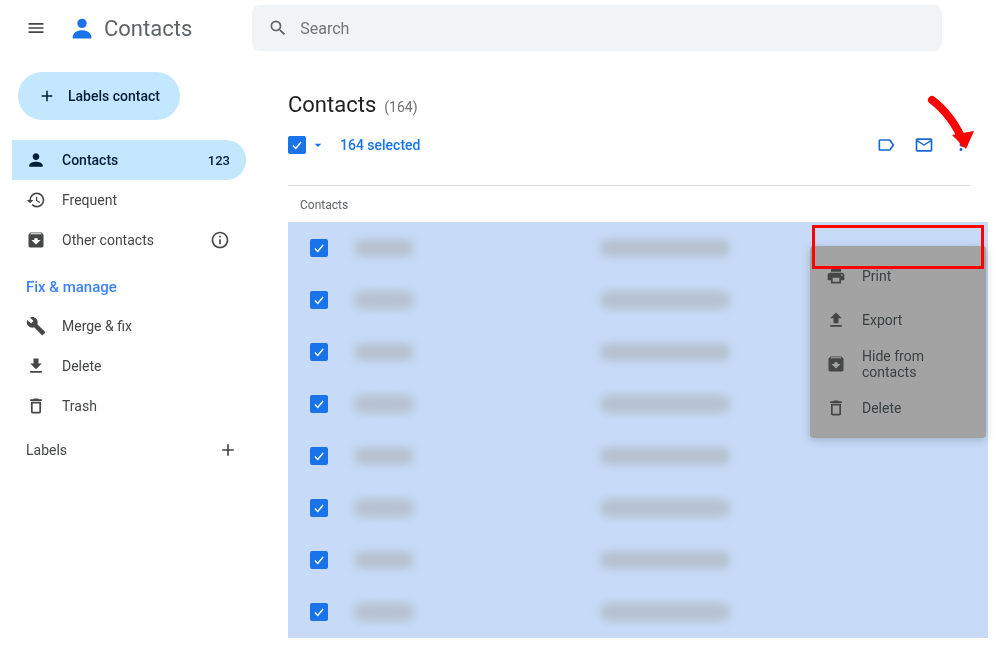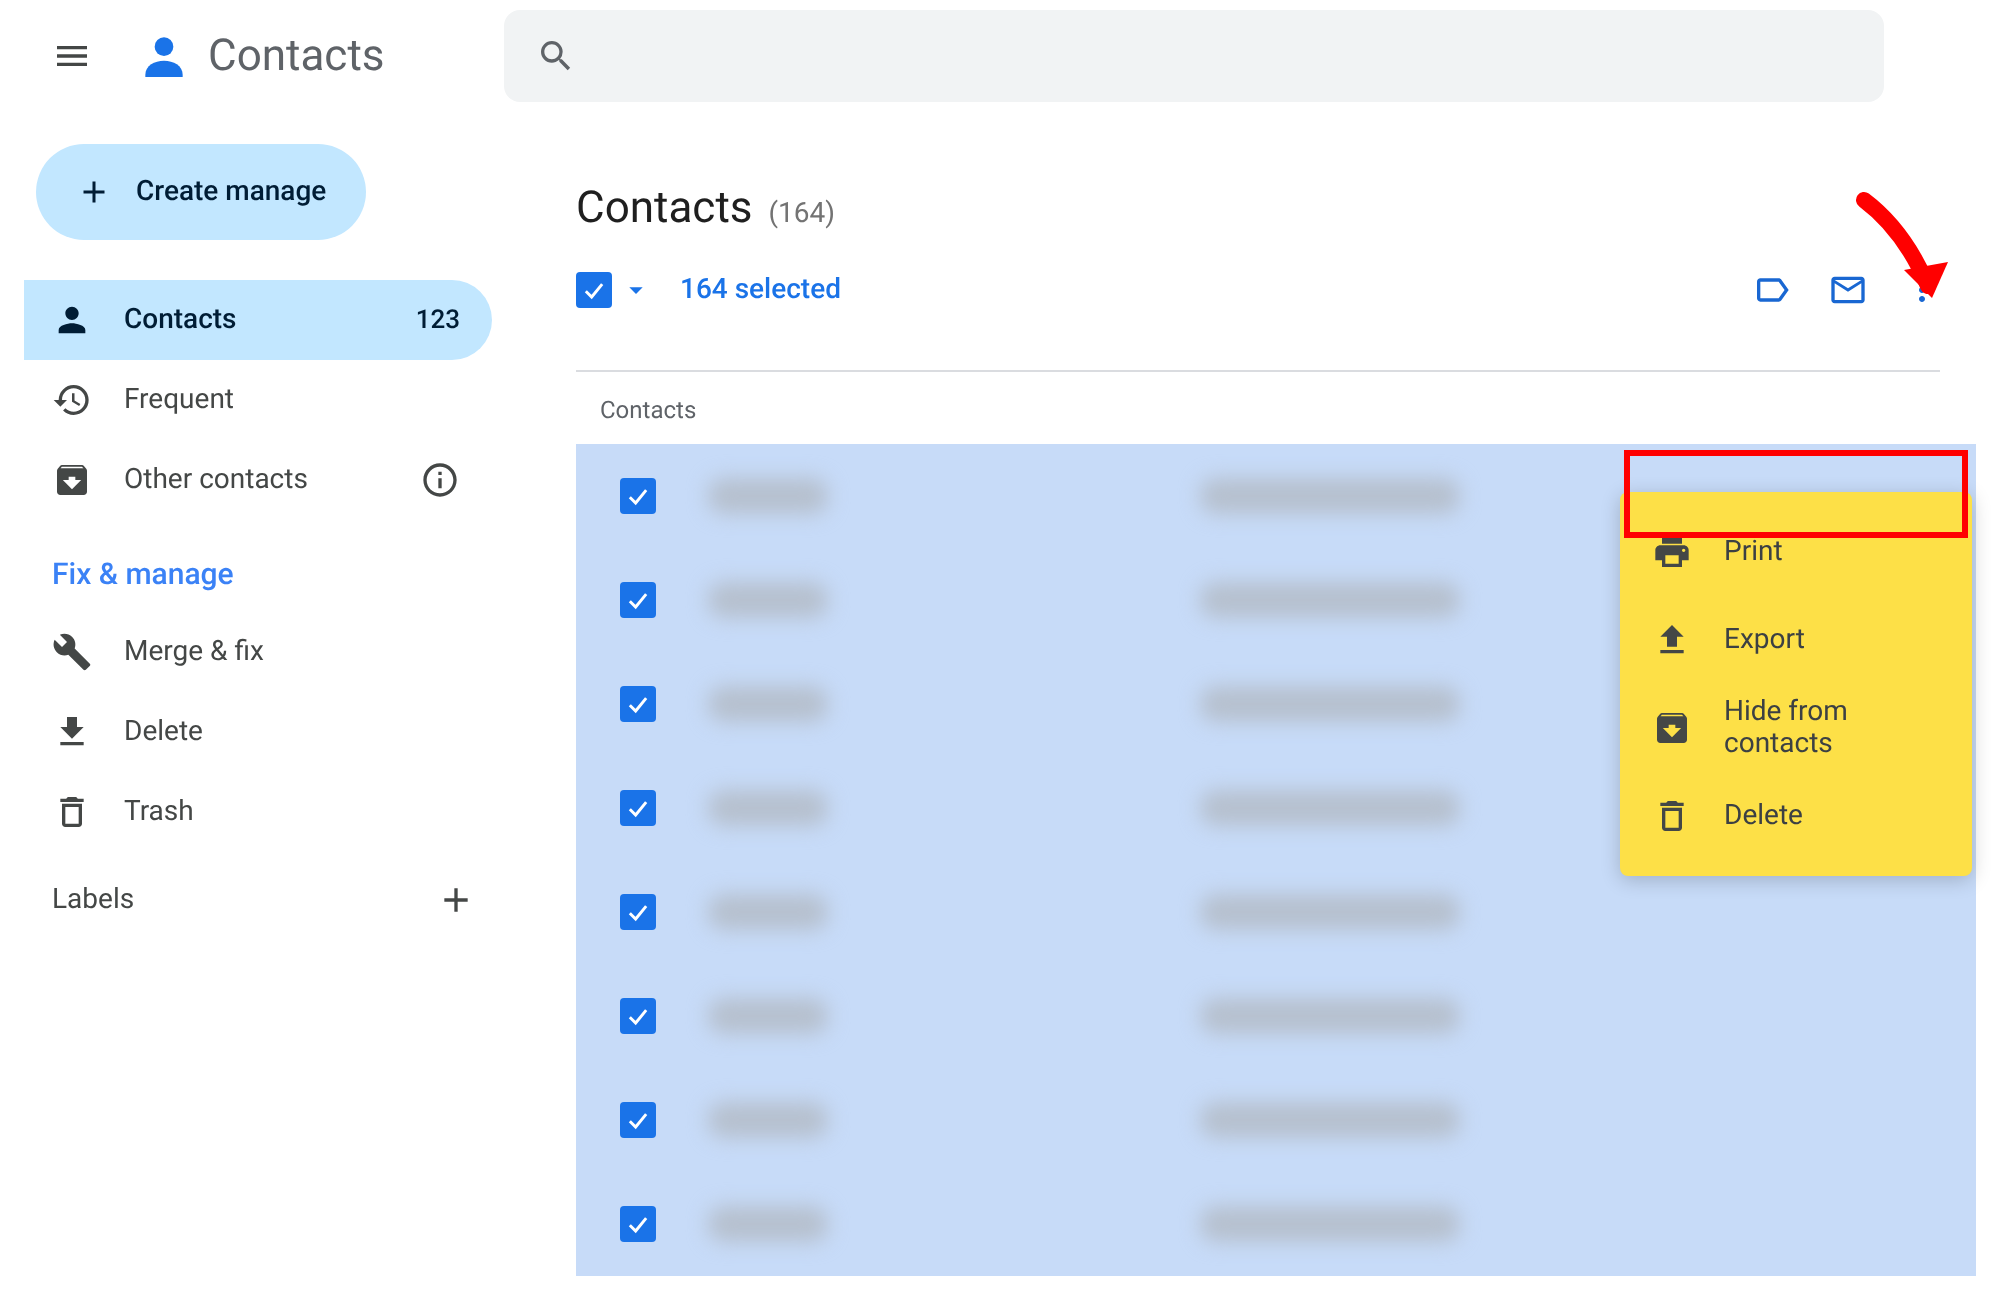--- a/index.html
+++ b/index.html
@@ -39,21 +39,21 @@
   .toolbar-actions { margin-left: auto; display: flex; align-items: center; gap: 18px; }
   
   .col-header { font-size: 12px; color: #5f6368; padding: 12px 0 10px 12px; }
   
   .list { background: #c7dbf8; margin-right: 12px; }
   .row { display: flex; align-items: center; height: 52px; padding-left: 22px; gap: 26px; }
   .row .checkbox { flex-shrink: 0; }
   .blur1 { width: 60px; height: 18px; background: #b6c0ce; border-radius: 8px; filter: blur(5px); }
   .blur2 { width: 130px; height: 18px; background: #b6c0ce; border-radius: 8px; filter: blur(5px); margin-left: 160px; }
   
-  .menu-popup { position: absolute; top: 178px; right: 14px; width: 176px; background: #fde047; border-radius: 4px; box-shadow: 0 2px 10px rgba(0,0,0,0.2); padding: 8px 0; }
+  .menu-popup { position: absolute; top: 178px; right: 14px; width: 176px; background: #a3a3a3; border-radius: 4px; box-shadow: 0 2px 10px rgba(0,0,0,0.2); padding: 8px 0; }
   .menu-item { display: flex; align-items: center; height: 44px; padding: 0 16px; gap: 16px; font-size: 14px; color: #3c4043; cursor: pointer; }
   
   .highlight-box { position: absolute; top: 225px; right: 16px; width: 172px; height: 44px; border: 3px solid #ff0000; pointer-events: none; z-index: 10; }
   .arrow { position: absolute; top: 95px; right: 18px; z-index: 10; pointer-events: none; }
   
   .ic { width: 20px; height: 20px; fill: #444746; flex-shrink: 0; }
   .ic-blue { fill: #1967d2; }
 </style>
 </head>
 <body>
@@ -68,30 +68,31 @@
     <svg class="logo-icon" viewBox="0 0 24 24">
       <circle cx="12" cy="8" r="4" fill="#1a73e8"></circle>
       <path d="M4 20c0-4 4-6 8-6s8 2 8 6v1H4v-1z" fill="#1a73e8"></path>
     </svg>
     <span class="logo-text">Contacts</span>
   </div>
   <div class="search-bar">
     <svg class="ic" viewBox="0 0 24 24">
         <path d="M15.5 14h-.79l-.28-.27A6.471 6.471 0 0016 9.5 6.5 6.5 0 109.5 16c1.61 0 3.09-.59 4.23-1.57l.27.28v.79l5 4.99L20.49 19l-4.99-5zm-6 0C7.01 14 5 11.99 5 9.5S7.01 5 9.5 5 14 7.01 14 9.5 11.99 14 9.5 14z" fill="#5f6368"></path>
       </svg>
+    <input type="text" placeholder="Search" style="">
   </div>
 </div>
 
 <div class="layout">
   <div class="sidebar">
     <div class="create-btn">
       <svg width="18" height="18" viewBox="0 0 24 24">
           <path d="M19 13h-6v6h-2v-6H5v-2h6V5h2v6h6v2z" fill="#001d35"></path>
         </svg>
-      <span>Create manage</span>
+      <span>Labels contact</span>
     </div>
 
     <div class="nav-item active">
       <svg class="ic" viewBox="0 0 24 24">
           <path d="M12 12c2.21 0 4-1.79 4-4s-1.79-4-4-4-4 1.79-4 4 1.79 4 4 4zm0 2c-2.67 0-8 1.34-8 4v2h16v-2c0-2.66-5.33-4-8-4z" fill="#001d35"></path>
         </svg>
       <span>Contacts</span>
       <span class="count">123</span>
     </div>
     <div class="nav-item">

